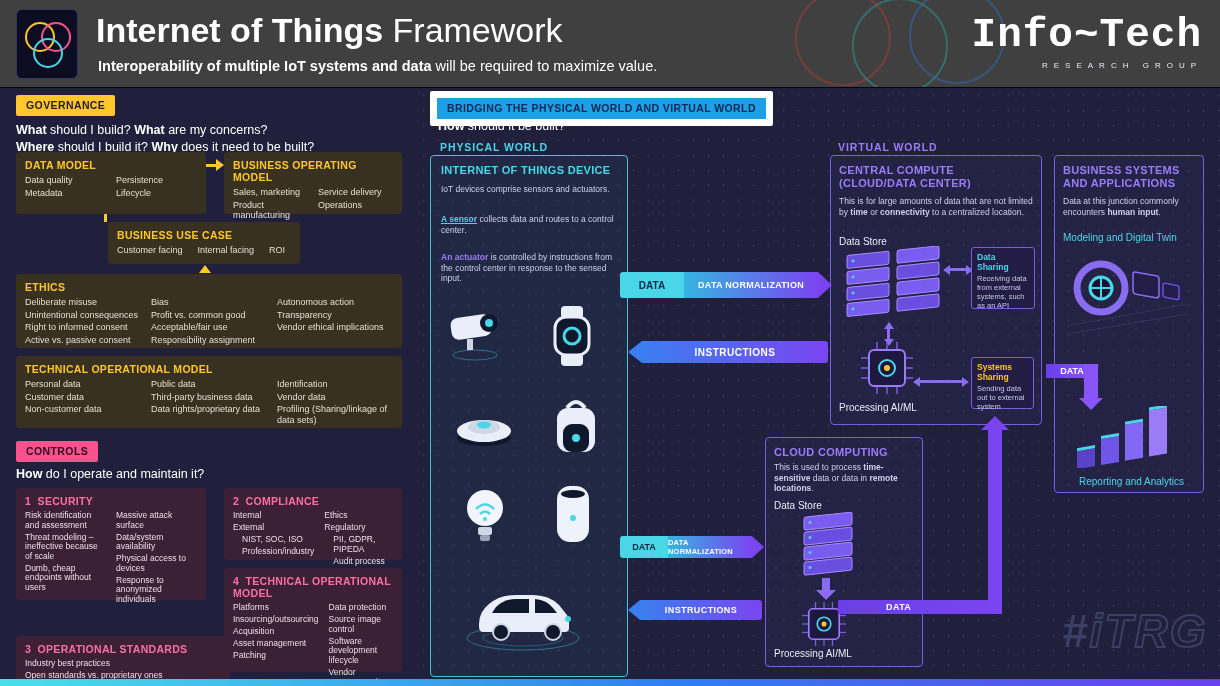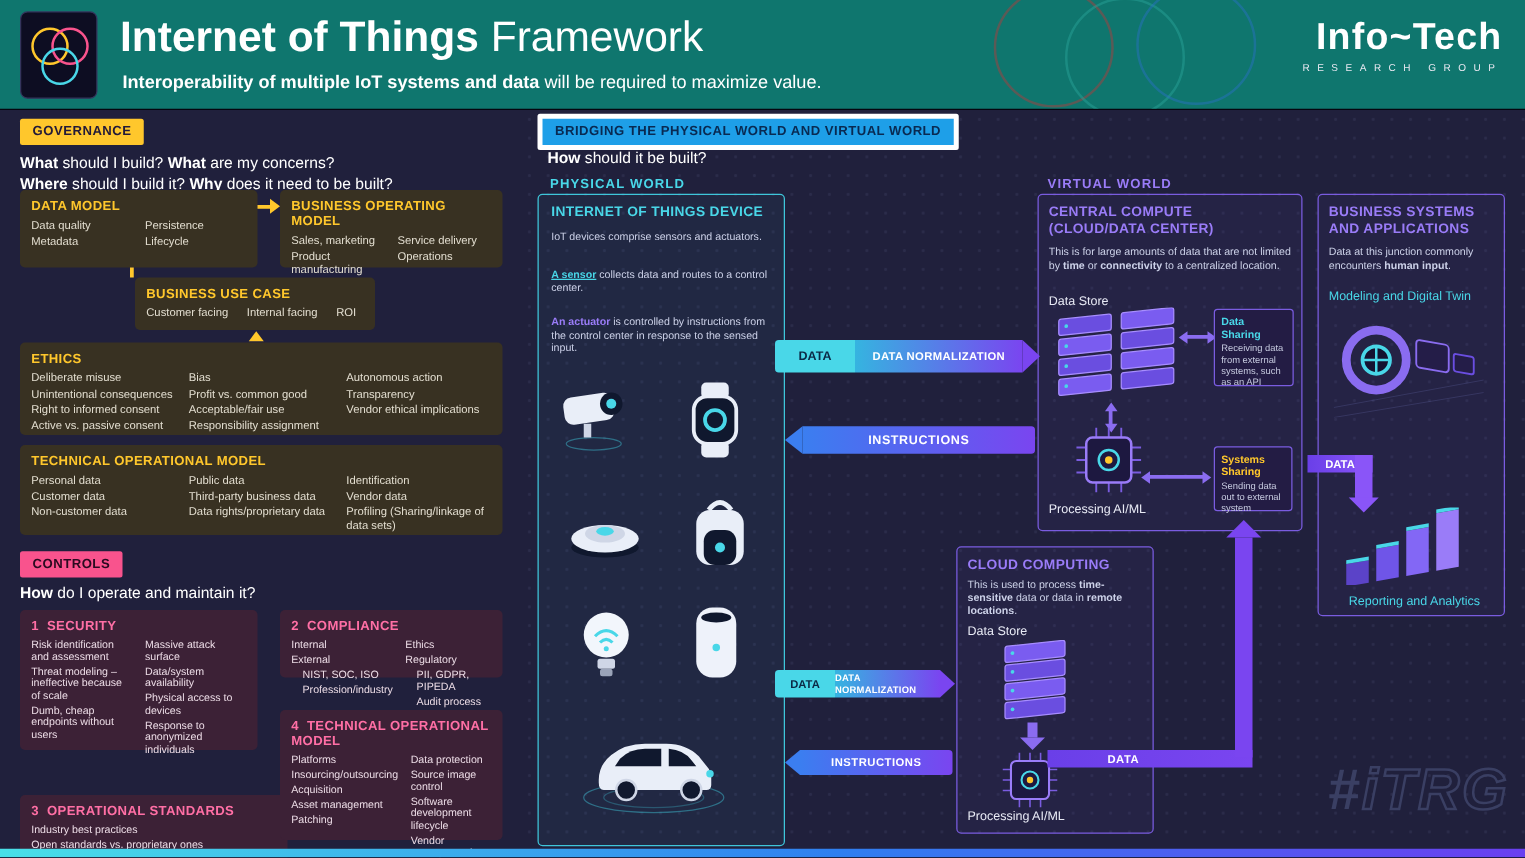--- a/index.html
+++ b/index.html
@@ -1,31 +1,31 @@
 <!DOCTYPE html>
 <html><head>
 <meta charset="utf-8">
 <style>
   *{box-sizing:border-box;margin:0;padding:0}
   body{background:#0b0b1a;font-family:"Liberation Sans",sans-serif;color:#fff}
   #page{position:relative;width:1220px;height:686px;background:#20203c;overflow:hidden}
   .abs{position:absolute}
   .b{font-weight:700}
   
-  #header{position:absolute;left:0;top:0;width:1220px;height:88px;background:#0f766e;border-bottom:1px solid #05050f;overflow:hidden}
+  #header{position:absolute;left:0;top:0;width:1220px;height:88px;background:#404040;border-bottom:1px solid #05050f;overflow:hidden}
   .deco{position:absolute;border-radius:50%;border:2px solid;opacity:.45;width:96px;height:96px}
   .vbox{position:absolute;left:16px;top:9px;width:62px;height:70px;border:1px solid #34345c;border-radius:6px;background:#0d0d22}
   .vc{position:absolute;width:30px;height:30px;border-radius:50%;border:2.5px solid}
-  .brandname{font-family:Liberation Sans, sans-serif;font-size:30px;font-weight:700;letter-spacing:1px;line-height:1}
+  .brandname{font-family:Liberation Mono, monospace;font-size:41px;font-weight:700;letter-spacing:1px;line-height:1}
   .brandsub{font-size:8px;letter-spacing:6px;margin-top:5px;color:#e9e9f2}
   
   .badge{position:absolute;font-size:10.5px;font-weight:700;line-height:1;padding:5px 10px;border-radius:2px;letter-spacing:.4px}
   .badge.yellow{background:#ffc72c;color:#231a38}
   .badge.pink{background:#f9538d;color:#2b0a20}
-  .badge.blue{background:#1e9fe8;color:#092a52;border:4px solid #ffffff}
+  .badge.blue{background:#1e9fe8;color:#092a52;border:7px solid #ffffff}
   .q{position:absolute;font-size:12.5px;line-height:17px;color:#fff}
   
   .gbox{position:absolute;background:#383122;border-radius:4px;padding:7px 9px}
   .gbox .t{color:#ffc72c;font-weight:700;font-size:10.5px;letter-spacing:.3px;margin-bottom:4px}
   .cbox{position:absolute;background:#3c2136;border-radius:4px;padding:7px 9px}
   .cbox .t{color:#ff6fa5;font-weight:700;font-size:10.5px;letter-spacing:.3px;margin-bottom:4px}
   .cols{display:flex;gap:10px}
   .col{flex:1}
   .gbox .li{font-size:9px;line-height:10.5px;color:#e3ded0;margin-bottom:2px}
   .cbox .li{font-size:8.5px;line-height:9.5px;color:#ecdce6;margin-bottom:2.5px}
@@ -198,21 +198,21 @@
         </div>
       <div class="col">
           <div class="li">Massive attack surface</div>
           <div class="li">Data/system availability</div>
           <div class="li">Physical access to devices</div>
           <div class="li">Response to anonymized individuals</div>
         </div>
     </div>
   </div>
 
-  <div class="cbox" style="left:224px;top:488px;width:178px;height:54px">
+  <div class="cbox" style="left:224px;top:488px;width:178px;height:72px">
     <div class="t"><span>2</span>&nbsp;&nbsp;<span>COMPLIANCE</span></div>
     <div class="cols">
       <div class="col">
         <div>
             <div class="li">Internal</div>
             <div class="li">External</div>
           </div>
         <div class="sub">
             <div class="li">NIST, SOC, ISO</div>
             <div class="li">Profession/industry</div>

